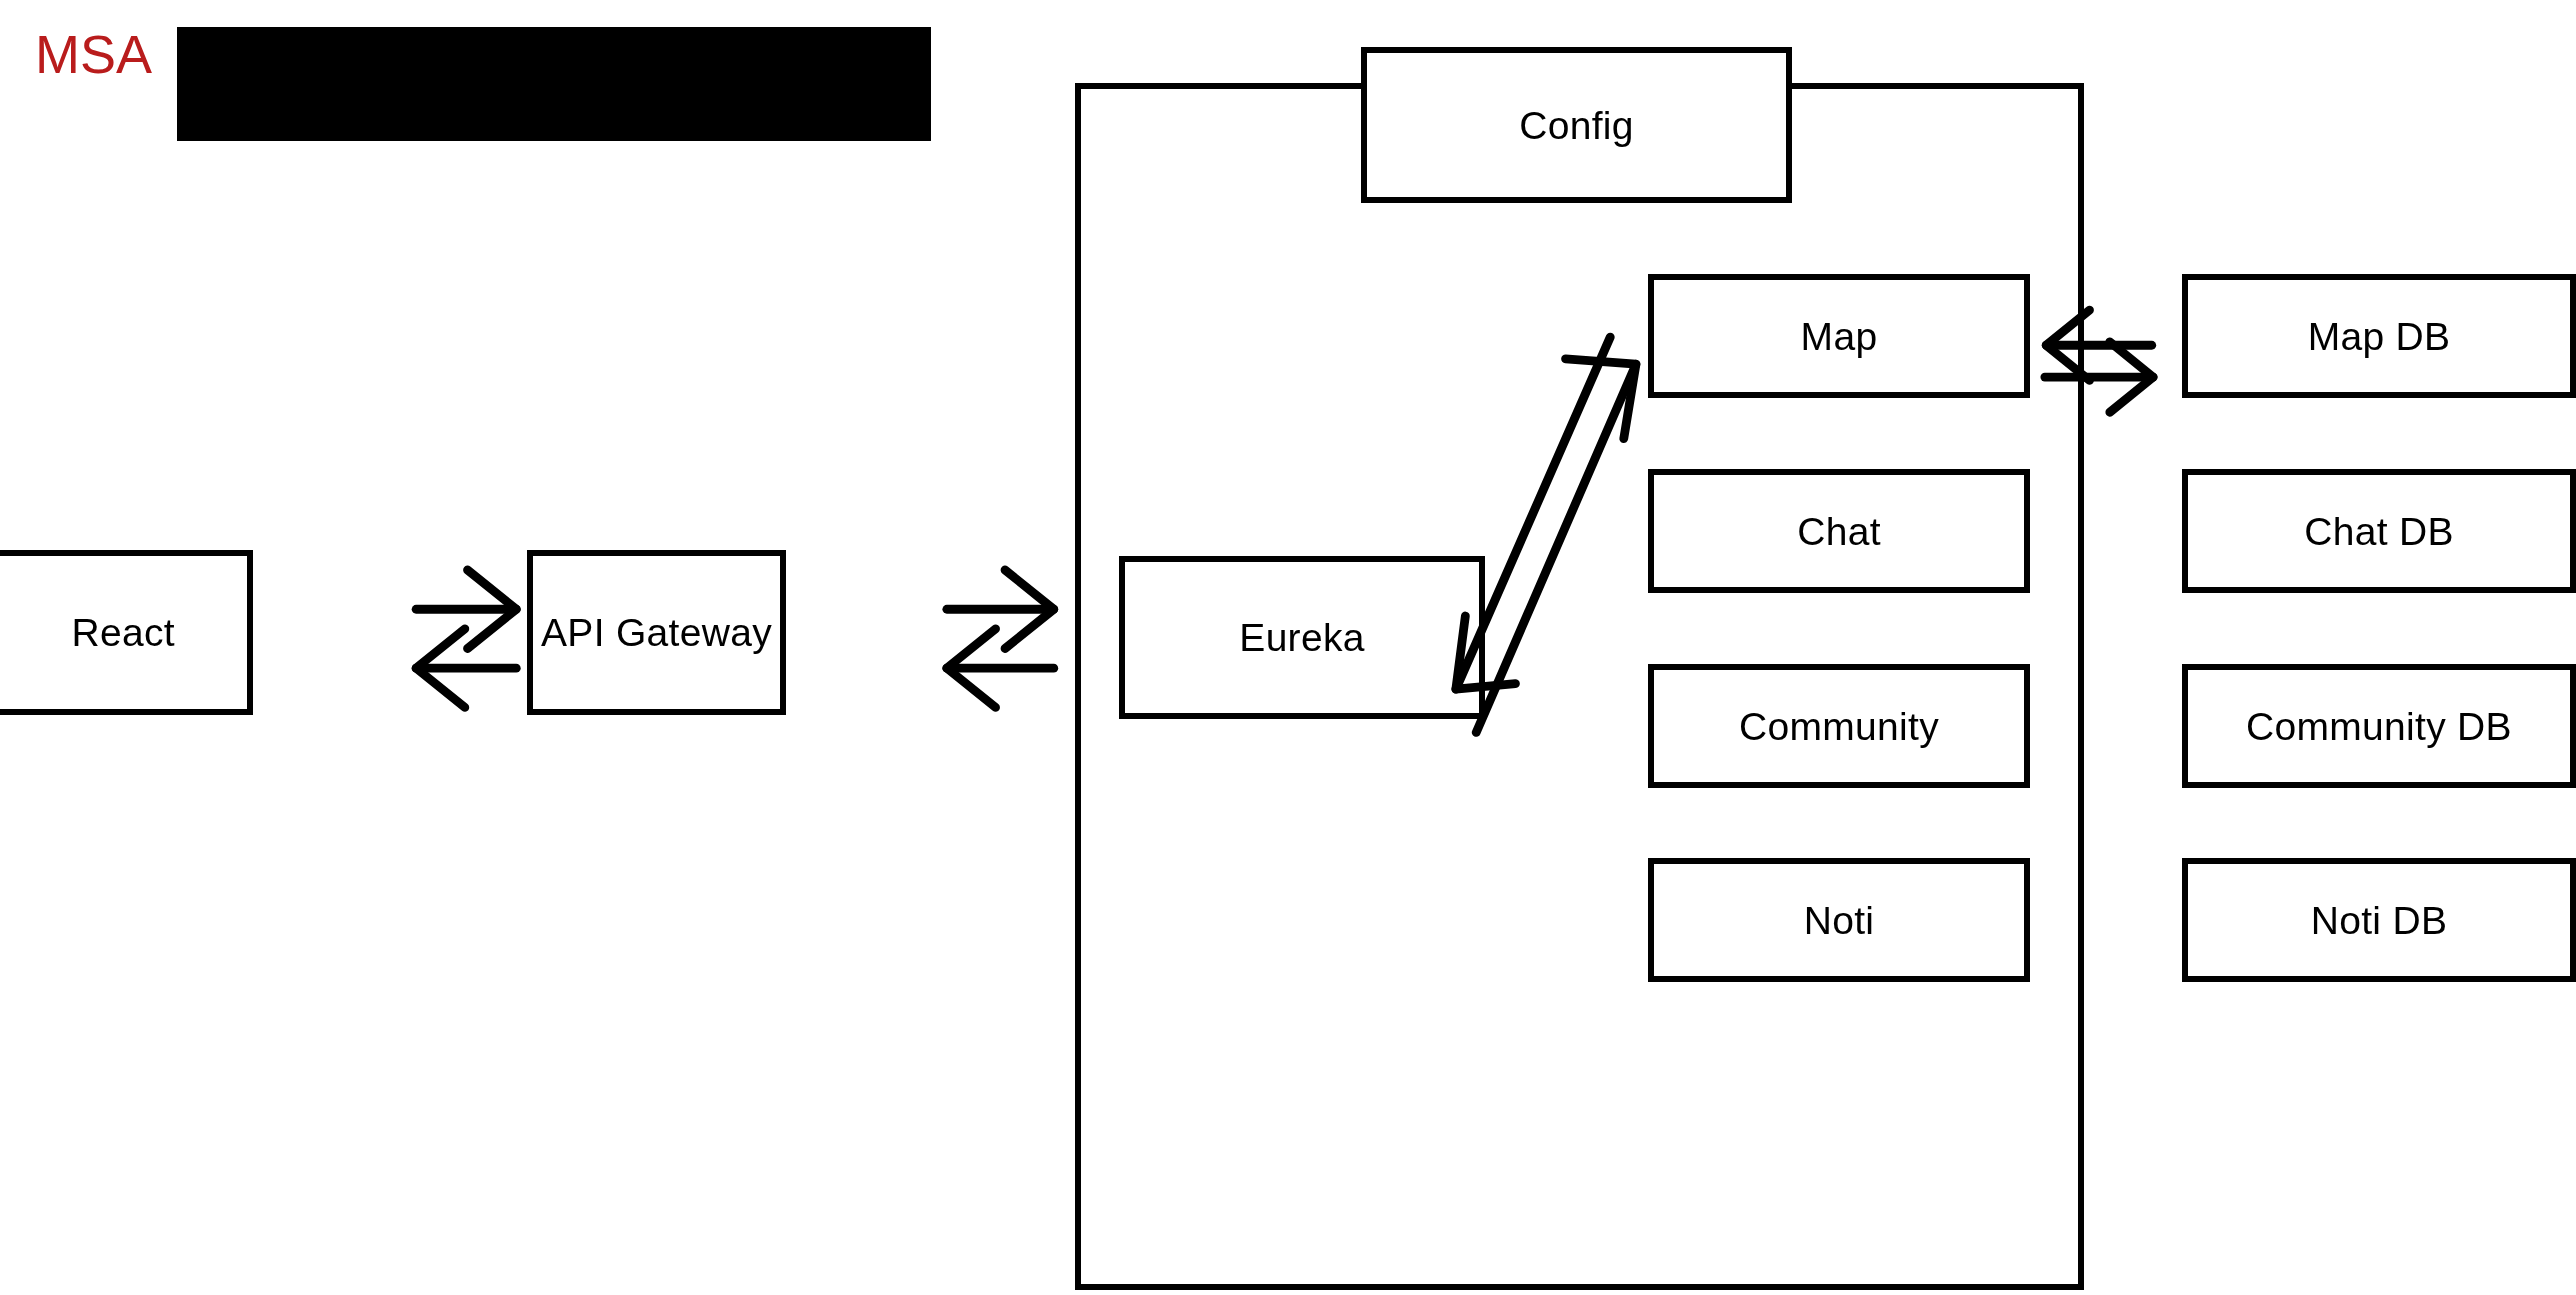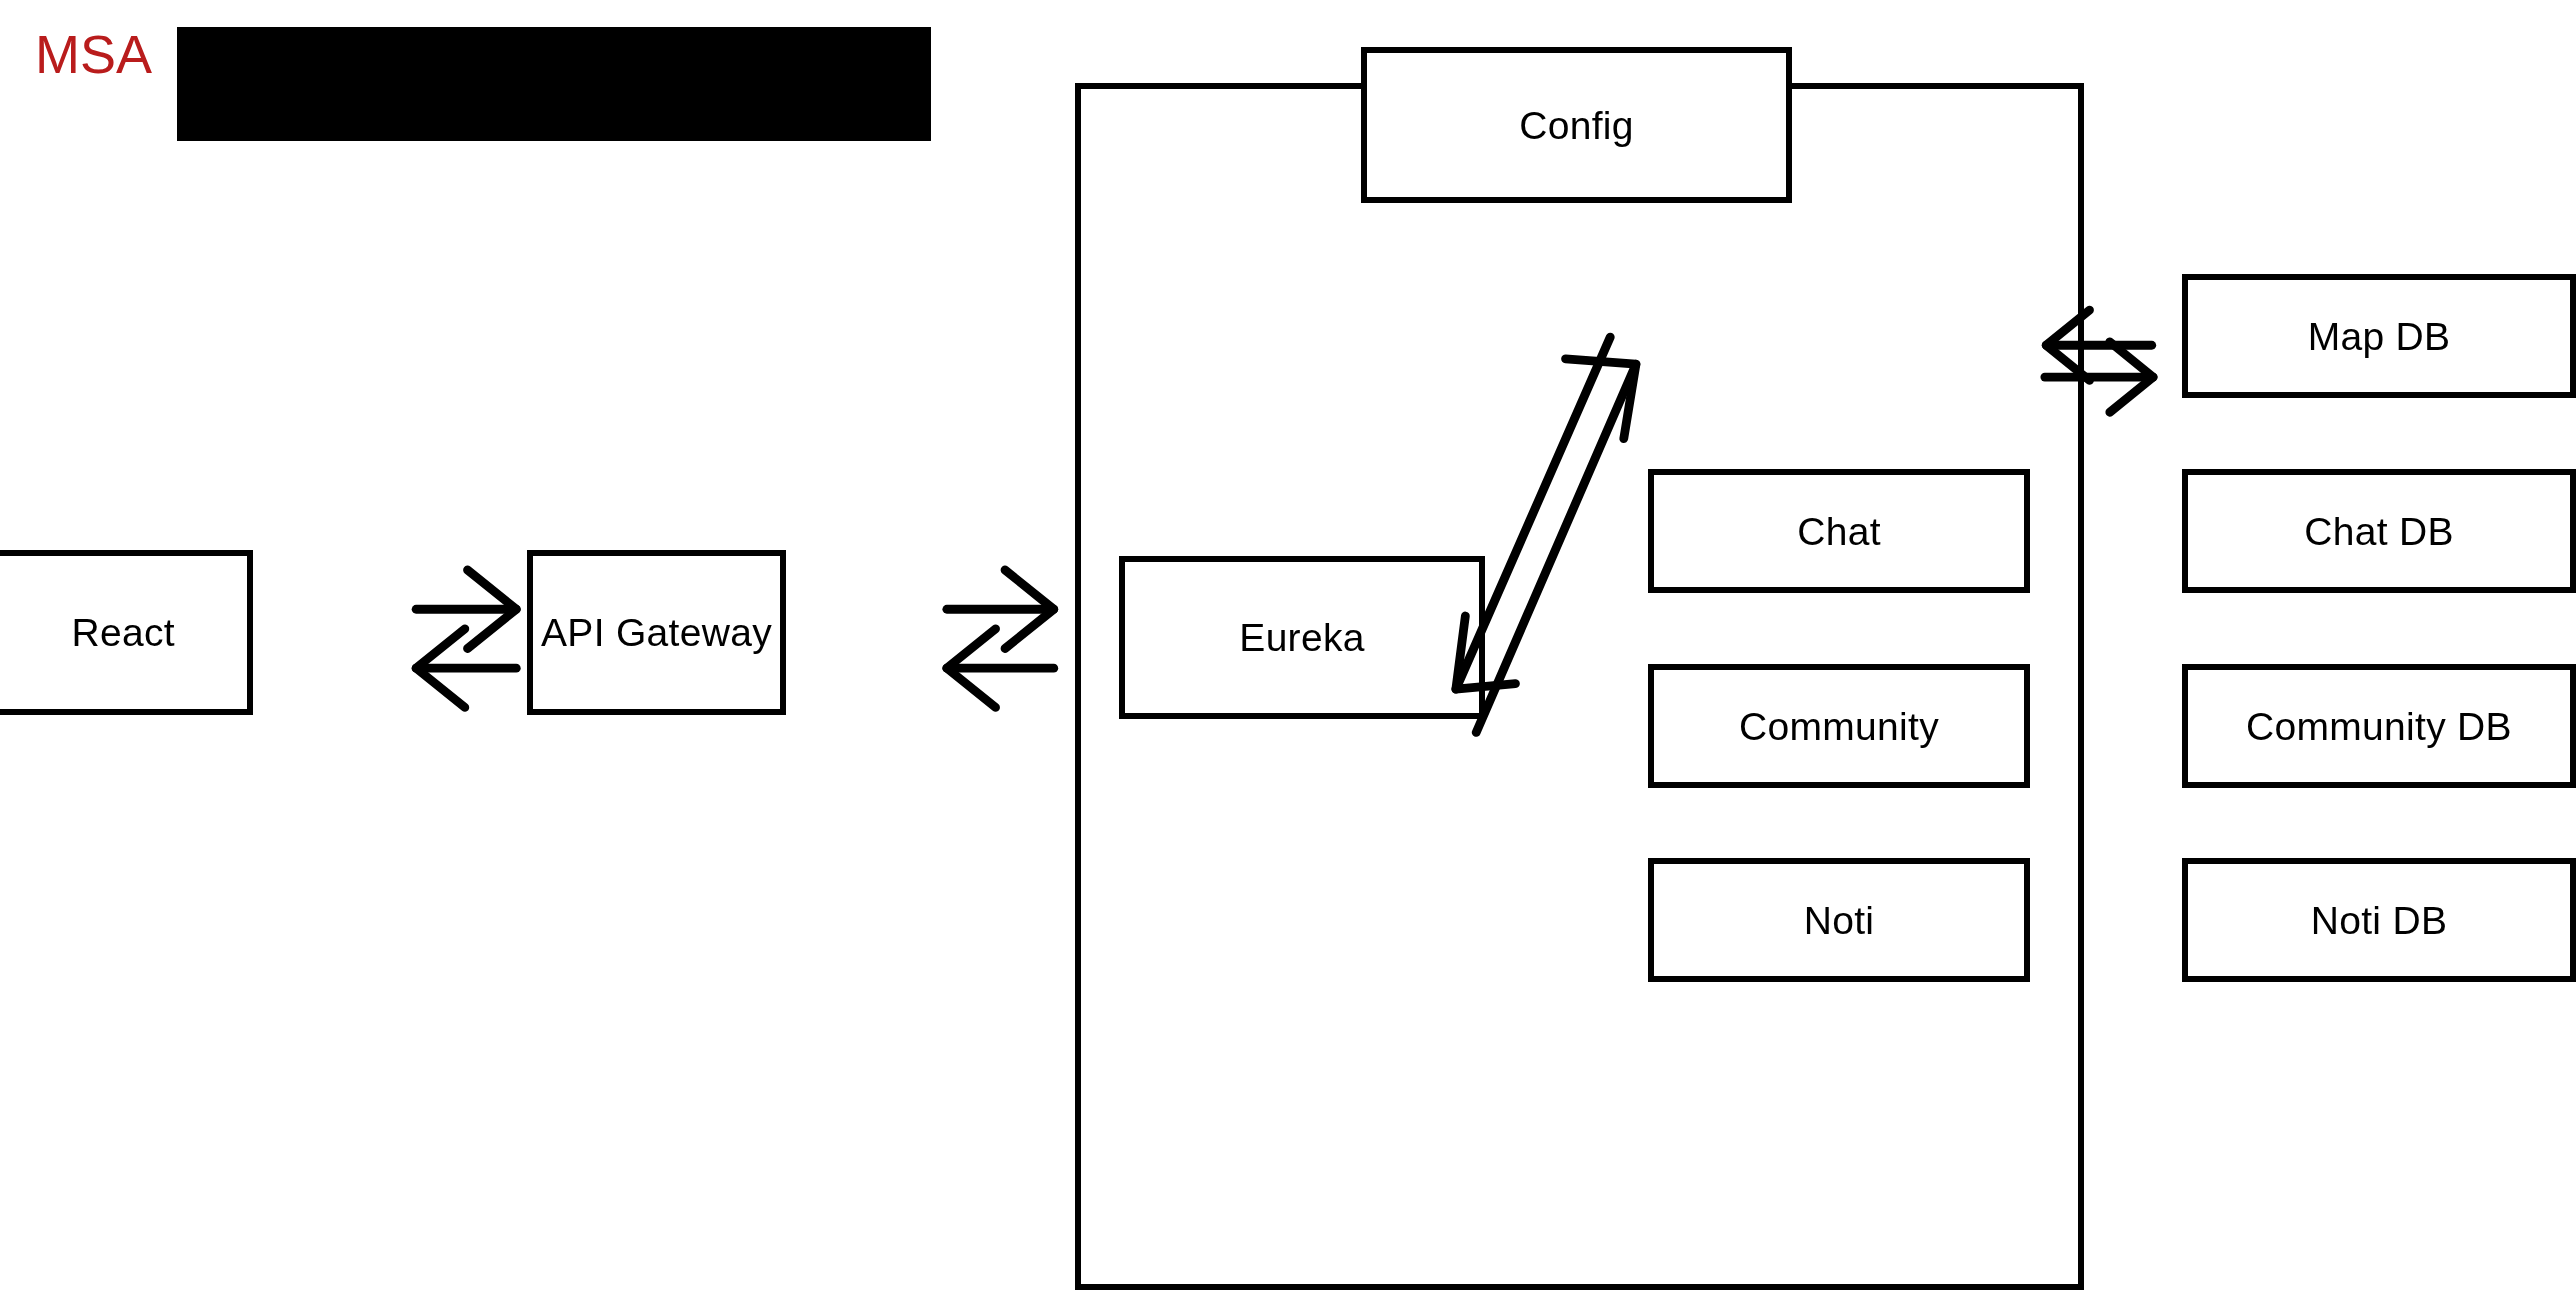--- a/index.html
+++ b/index.html
@@ -46,20 +46,23 @@
   </div>
 
   <div class="node" style="left:527px;top:550px;width:259px;height:165px;">
     <span>API Gateway</span>
   </div>
 
   <div class="node" style="left:1119px;top:556px;width:366px;height:163px;">
     <span>Eureka</span>
   </div>
 
+  <div class="node" style="left:1648px;top:274px;width:382px;height:124px;">
+    <span>Map</span>
+  </div>
   <div class="node" style="left:1648px;top:469px;width:382px;height:124px;">
     <span>Chat</span>
   </div>
   <div class="node" style="left:1648px;top:664px;width:382px;height:124px;">
     <span>Community</span>
   </div>
   <div class="node" style="left:1648px;top:858px;width:382px;height:124px;">
     <span>Noti</span>
   </div>
 

